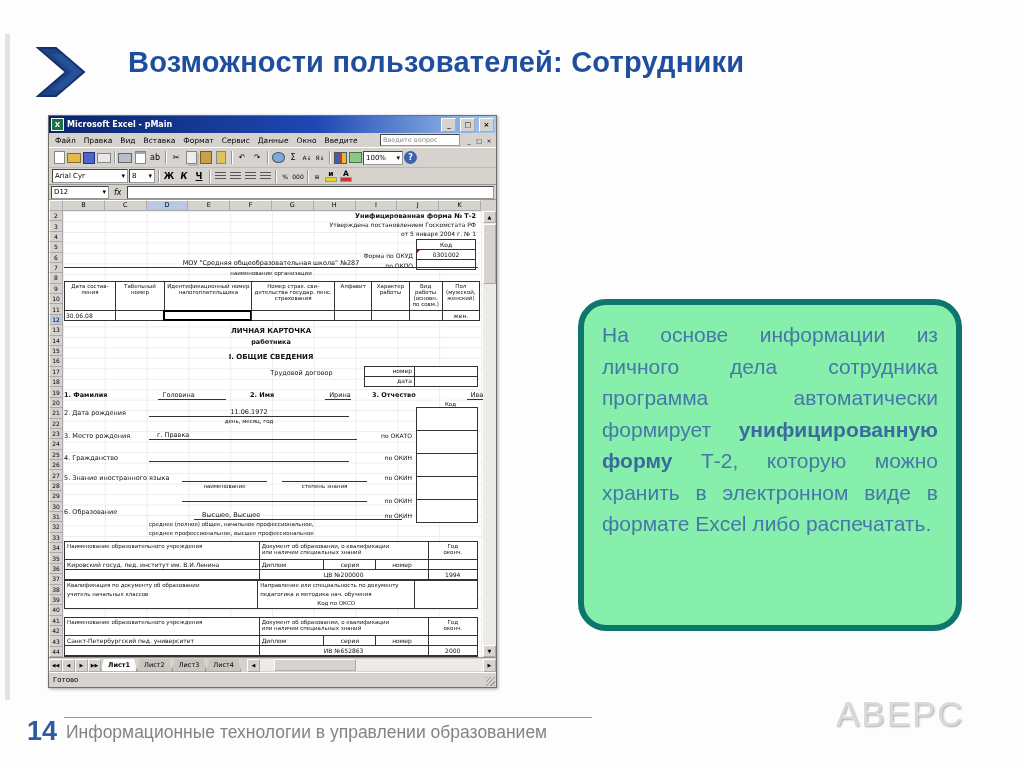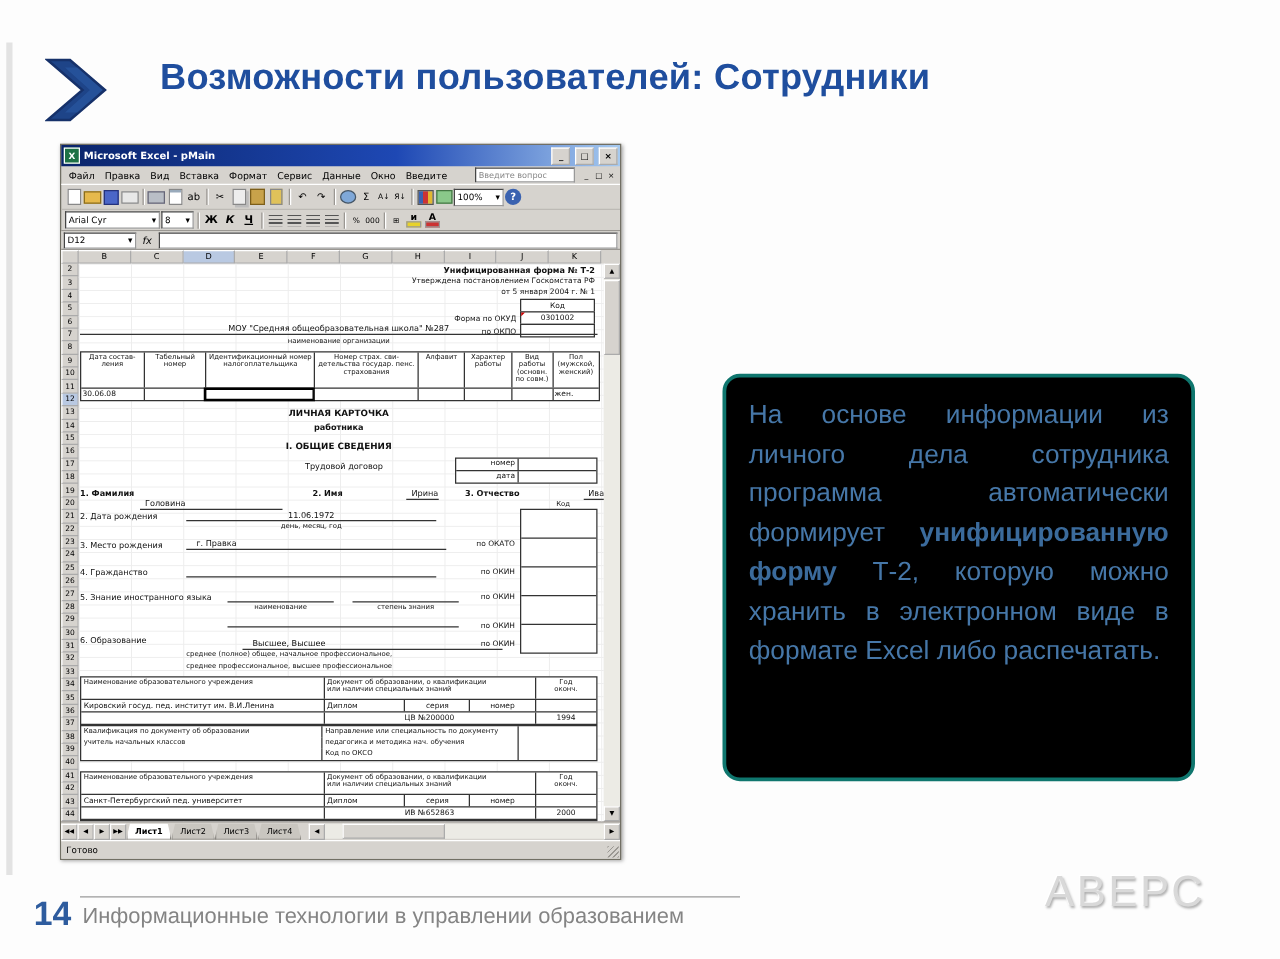--- a/index.html
+++ b/index.html
@@ -6,21 +6,21 @@
   .slide{position:relative;width:1024px;height:767px;background:#FDFDFD;overflow:hidden;
          font-family:"Liberation Sans",sans-serif;}
   .left-strip{position:absolute;left:5px;top:34px;width:5px;height:666px;background:#E3E3E3;}
   
   .chevron{position:absolute;left:36px;top:44px;}
   .title{position:absolute;left:128px;top:46px;margin:0;font-size:29px;font-weight:bold;
          color:#1F4E9E;letter-spacing:0.2px;}
   .title .u{text-decoration-thickness:3px;text-underline-offset:4px;}
   
   .callout{position:absolute;left:578px;top:299px;width:336px;height:292px;
-           background:#000000;border:3px solid #0f766e;border-radius:14px;
+           background:#86efac;border:6px solid #0f766e;border-radius:28px;
            padding:14px 18px;font-size:21px;line-height:1.5;color:#4677A8;
            text-align:justify;}
   .callout b{color:#3B6B9C;}
   
   .footer-line{position:absolute;left:64px;top:717px;width:528px;height:1px;background:#9A9A9A;}
   .page-num{position:absolute;left:27px;top:716px;font-size:27px;font-weight:bold;color:#2E5C9E;}
   .footer-text{position:absolute;left:66px;top:722px;font-size:17.5px;color:#848484;}
   .logo{position:absolute;left:836px;top:694px;font-size:35px;font-weight:normal;letter-spacing:2px;
         color:#D9D9D9;text-shadow:-1px -1px 1px #ffffff,1px 1px 2px #ACACAC;}
   
@@ -113,21 +113,21 @@
   .hfill{flex:1;}
   .statusbar{height:14px;background:#D6D3CE;border-top:1px solid #fff;display:flex;align-items:center;
              padding:0 4px;font-size:7px;position:relative;}
   .grip{position:absolute;right:1px;bottom:1px;width:9px;height:9px;
         background:repeating-linear-gradient(135deg,#9a9792 0 1px,transparent 1px 3px);}
   
   .form-layer{position:absolute;left:1px;top:0;width:414px;height:100%;font-size:6.5px;color:#111;}
   .abs{position:absolute;}
   .b{font-weight:bold;}
   .c{text-align:center;}
-  .r{text-align:left;}
+  .r{text-align:center;}
   .s55{font-size:5.5px;}
   .s6{font-size:6px;}
   .ul{border-bottom:1px solid #333;}
   .cb .cbr{display:flex;justify-content:flex-end;align-items:flex-end;height:10px;}
   .cbl{font-size:6px;margin-right:3px;}
   .cbc{width:58px;height:9px;border:1px solid #333;margin-bottom:-1px;text-align:center;font-size:6px;
        background:#fff;position:relative;line-height:9px;}
   .cmark{position:absolute;left:0;top:0;width:0;height:0;border-top:3px solid #C00;border-right:3px solid transparent;}
   .regt{position:absolute;left:0;top:70px;width:414px;border:1px solid #333;background:#fff;}
   .regrow{display:flex;}
@@ -456,21 +456,21 @@
               <div class="cr">
                   <span class="cl">номер</span>
                   <span></span>
                 </div>
               <div class="cr">
                   <span class="cl">дата</span>
                   <span></span>
                 </div>
             </div>
 
-            <div class="namegrp" style="left:0;width:162px;flex-direction:column;">
+            <div class="namegrp" style="left:0;width:162px;">
                 <b>1. Фамилия</b>
                 <span class="nv">Головина</span>
               </div>
             <div class="namegrp" style="left:186px;width:92px;">
                 <b>2. Имя</b>
                 <span class="nv">Ирина</span>
               </div>
             <div class="namegrp" style="left:308px;width:106px;">
                 <b>3. Отчество</b>
                 <span class="nv">Ивановна</span>

